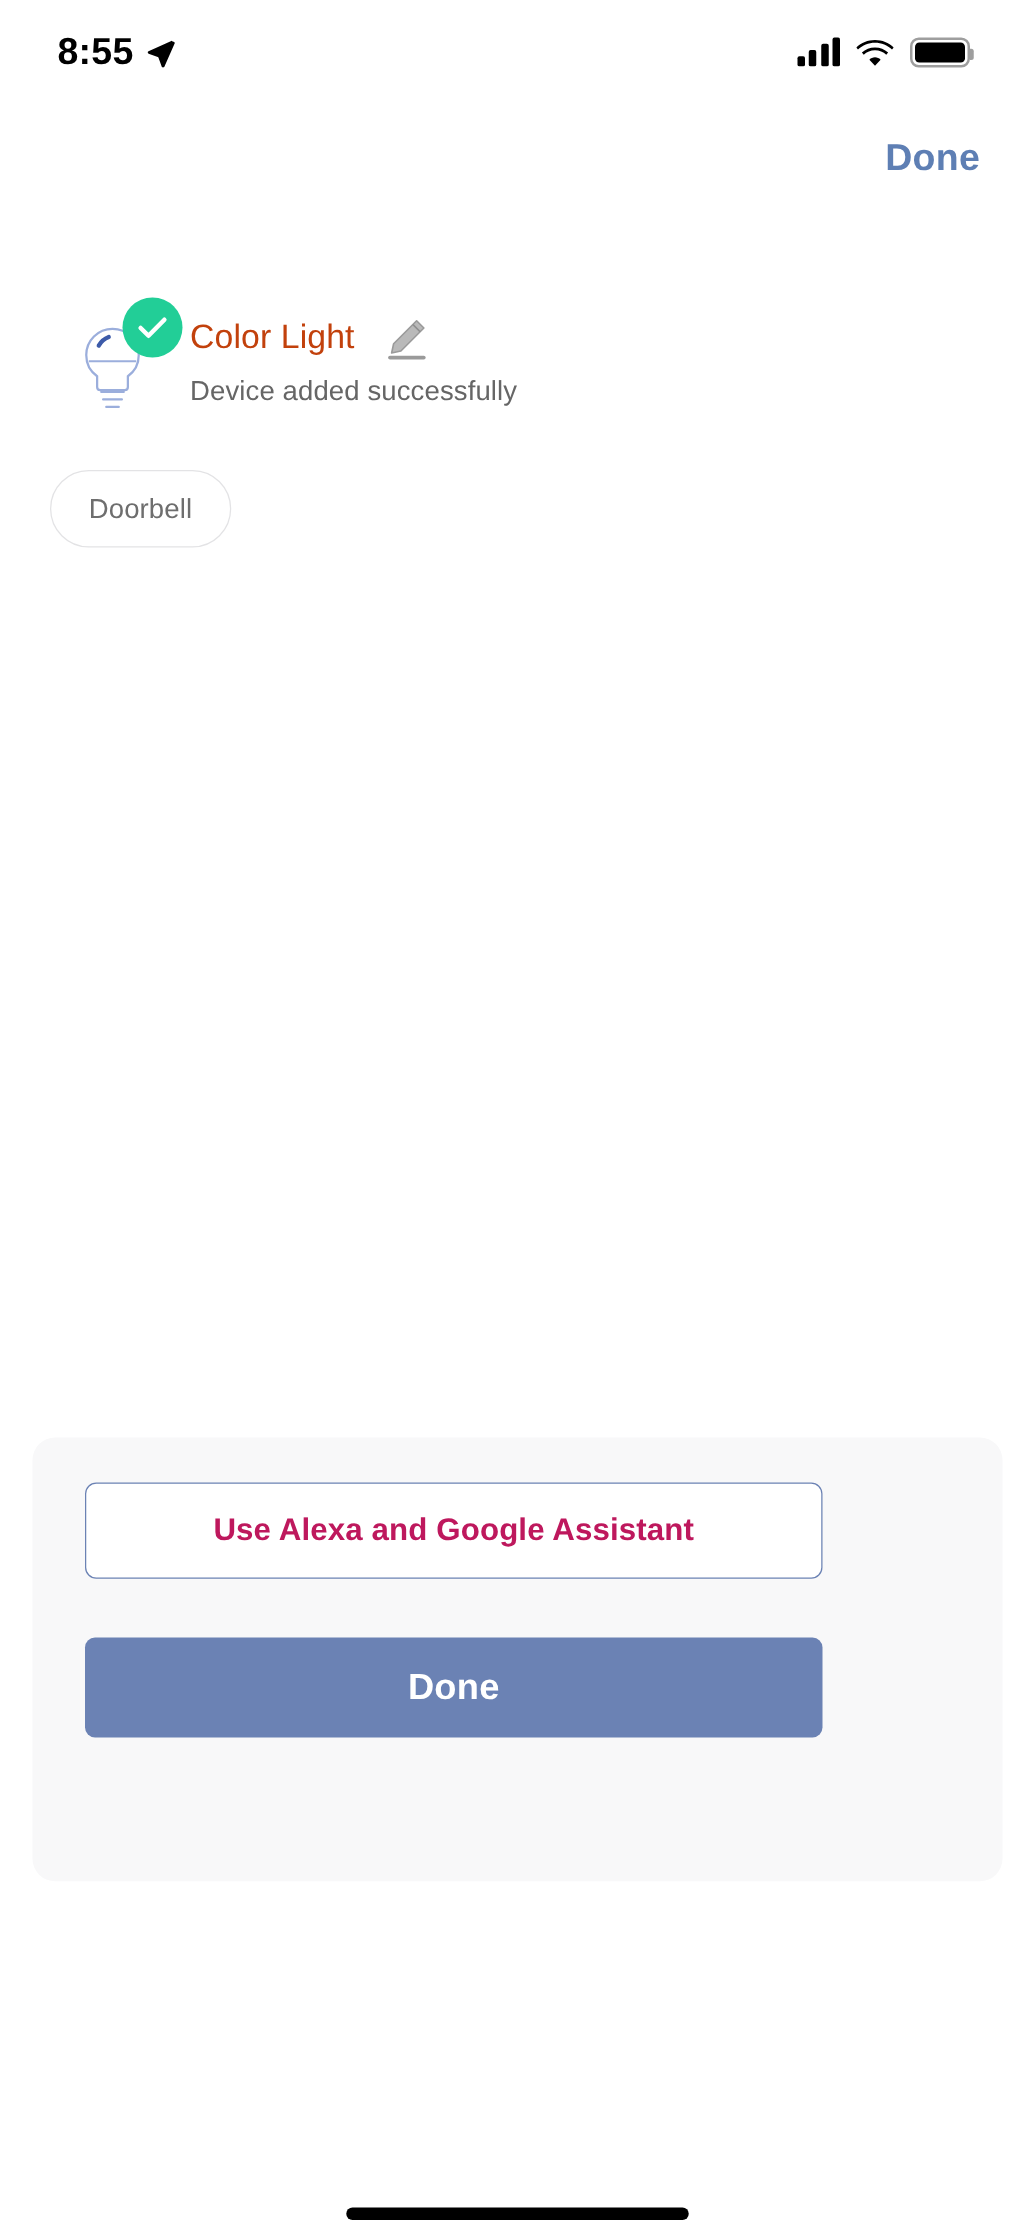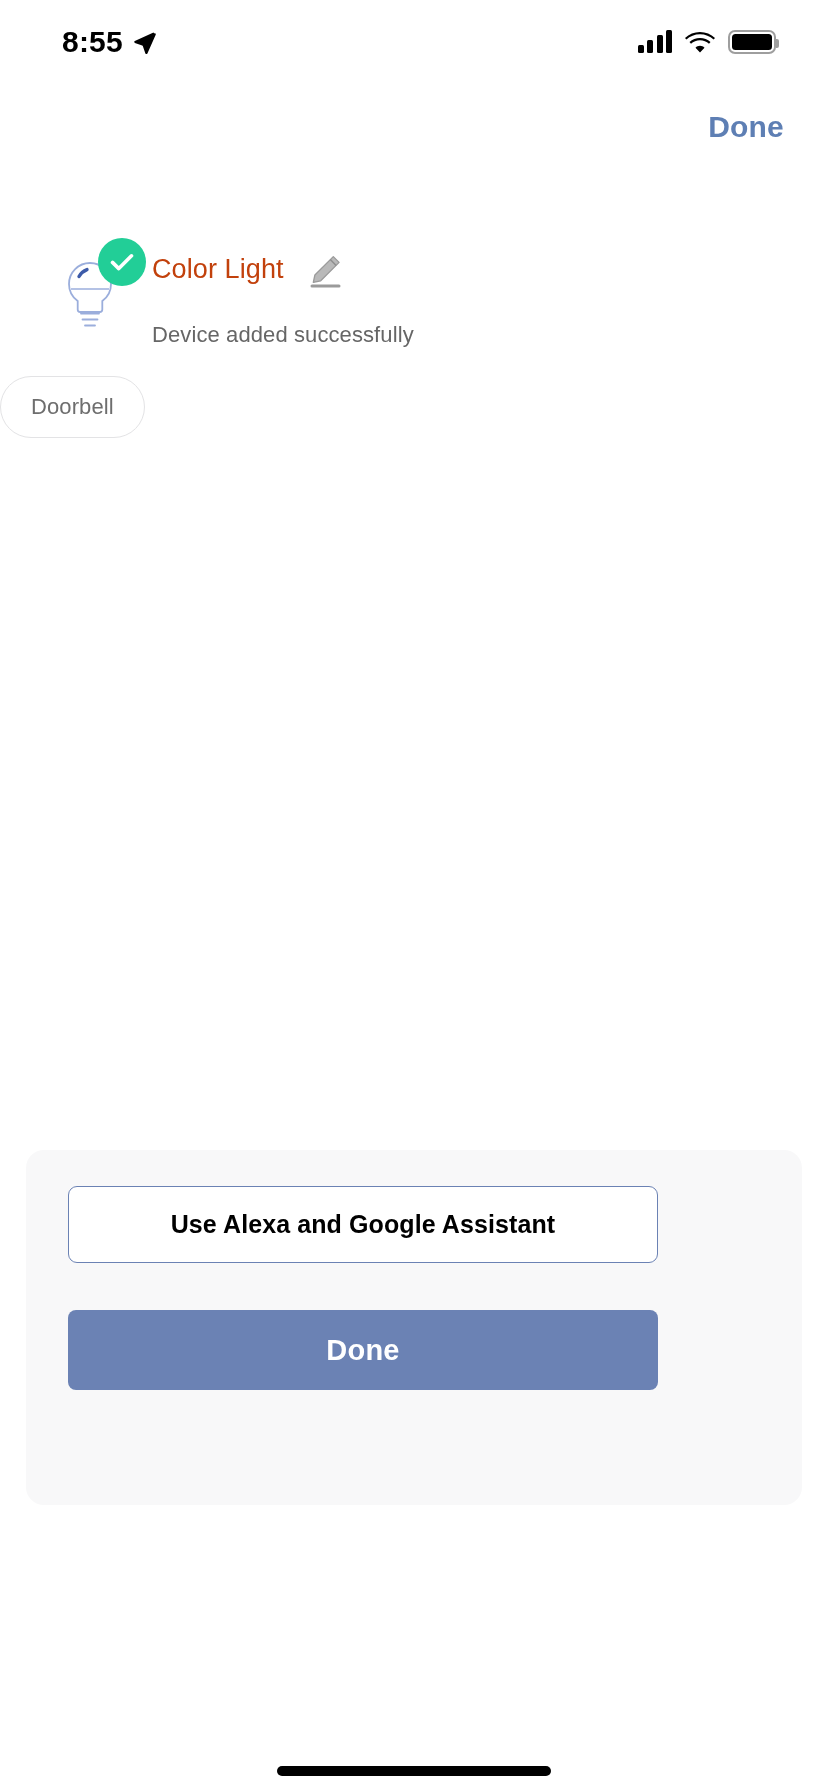--- a/index.html
+++ b/index.html
@@ -18,21 +18,21 @@
 
   
   .status-bar {
     position: absolute;
     top: 0; left: 0;
     width: 828px;
     height: 84px;
     display: flex;
     align-items: center;
     justify-content: space-between;
-    padding: 0 52px 0 62px;
+    padding: 0 52px 0 46px;
     box-sizing: border-box;
   }
   .status-left {
     display: flex;
     align-items: center;
     gap: 9px;
   }
   .status-time {
     font-size: 30px;
     font-weight: 600;
@@ -170,29 +170,30 @@
     position: absolute;
     left: 308px;
     top: 8px;
     width: 34px;
     height: 34px;
     cursor: pointer;
   }
   .device-sub {
     position: absolute;
     left: 152px;
-    top: 78px;
+    top: 56px;
     font-size: 22px;
     color: #666666;
     letter-spacing: 0.1px;
     line-height: 1;
   }
 
   .chip-row {
     margin-top: 42px;
+    padding-left: 40px;
     display: flex;
     gap: 21px;
   }
   .chip {
     border: 1.6px solid #E3E3E5;
     border-radius: 34px;
     background: #ffffff;
     height: 62px;
     display: flex;
     align-items: center;
@@ -218,21 +219,21 @@
   }
   .btn-outline {
     position: absolute;
     left: 42px;
     top: 36px;
     width: 590px;
     height: 77px;
     border: 1.8px solid #6B82B4;
     border-radius: 9px;
     background: #ffffff;
-    color: #000000;
+    color: #be185d;
     font-size: 25px;
     font-weight: bold;
     letter-spacing: 0.1px;
     display: flex;
     align-items: center;
     justify-content: center;
     cursor: pointer;
     font-family: "Liberation Sans", sans-serif;
     box-sizing: border-box;
   }

